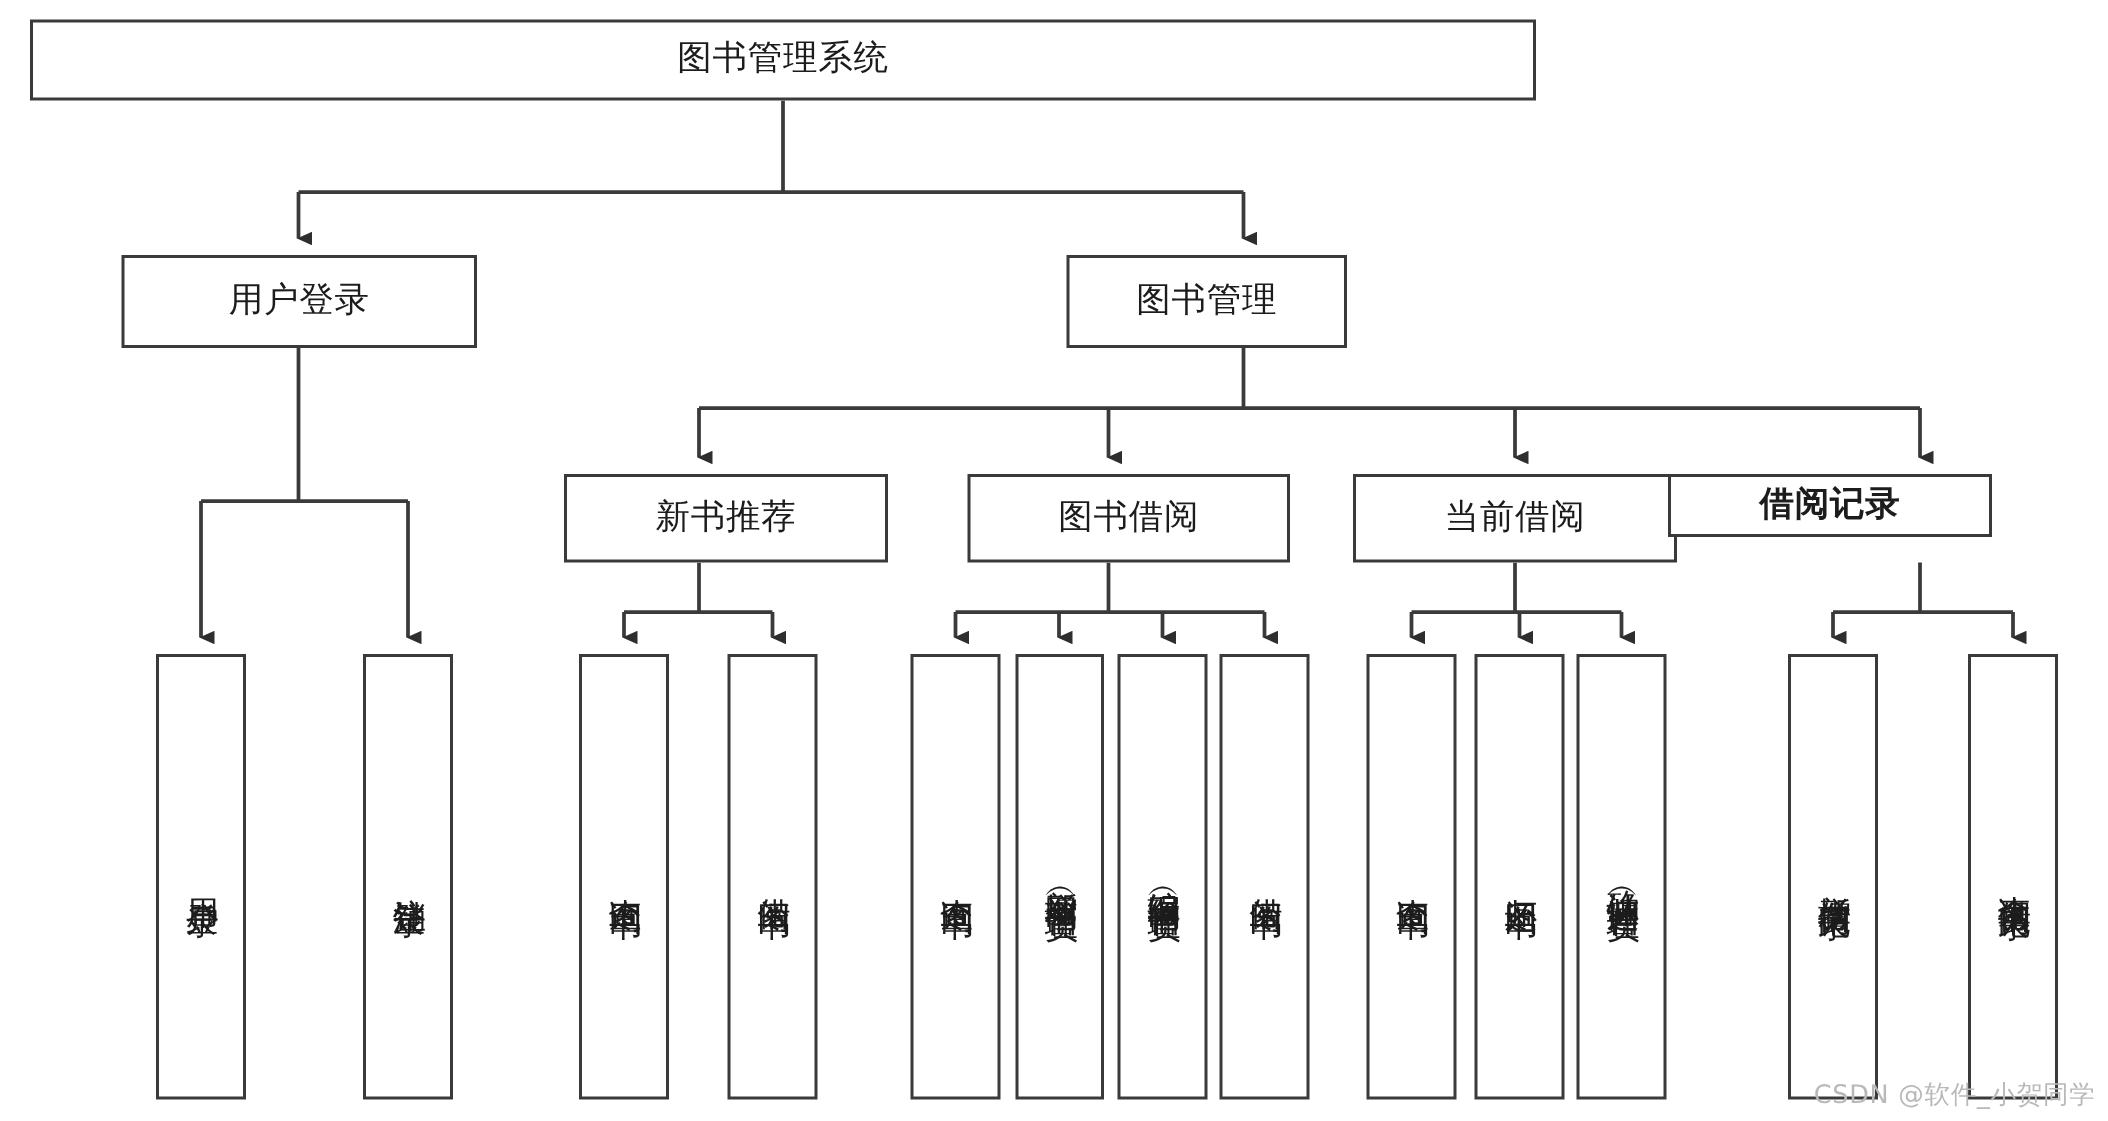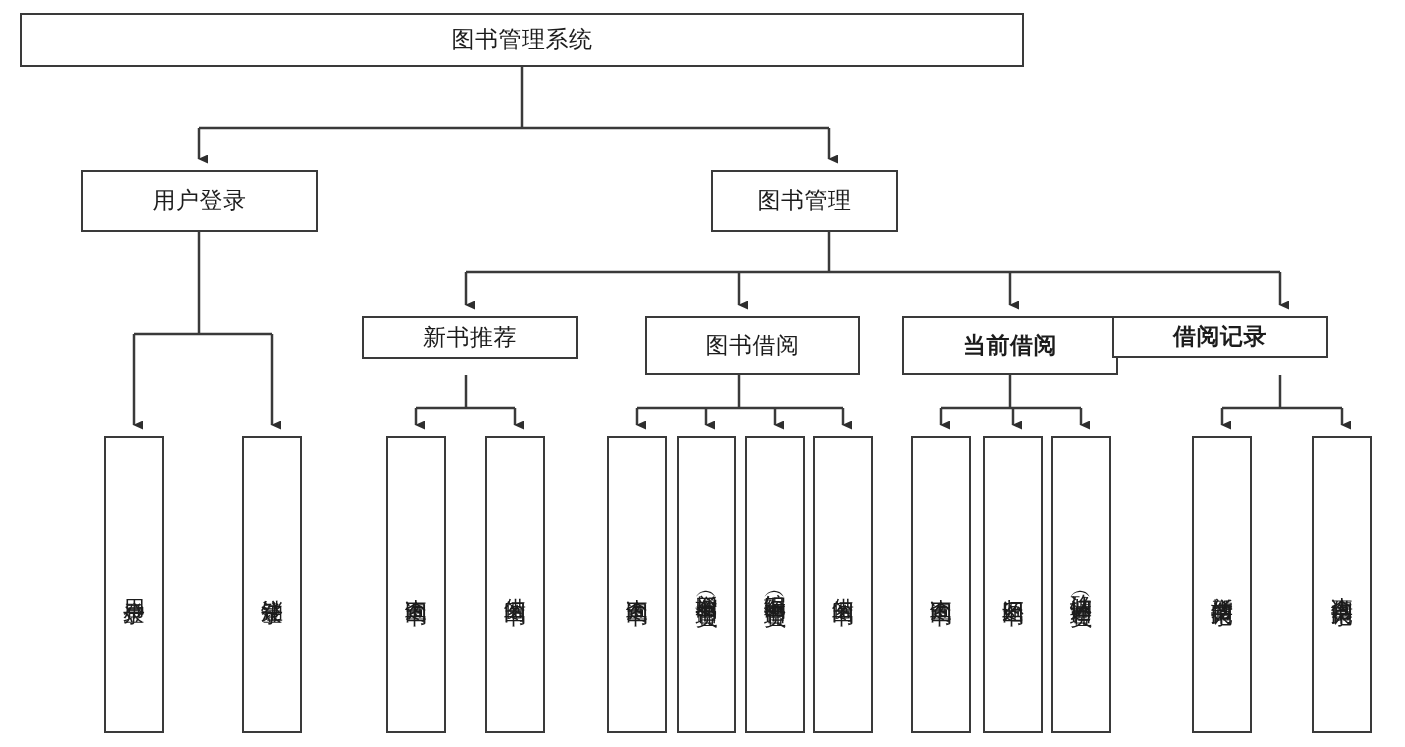--- a/index.html
+++ b/index.html
@@ -127,27 +127,27 @@
 
   <div id="level2-container">
       <div class="node level2" style="left: 81px; top: 170px; width: 237px; height: 62px;">
         <span class="node-label">用户登录</span>
       </div>
       <div class="node level2" style="left: 711px; top: 170px; width: 187px; height: 62px;">
         <span class="node-label">图书管理</span>
       </div>
     </div>
   <div id="level3-container">
-      <div class="node level3" style="left: 362px; top: 316px; width: 216px; height: 43px;">
+      <div class="node level3" style="left: 376px; top: 316px; width: 216px; height: 59px;">
         <span class="node-label">新书推荐</span>
       </div>
       <div class="node level3" style="left: 632px; top: 316px; width: 215px; height: 59px; margin-left: 13px;">
         <span class="node-label">图书借阅</span>
       </div>
-      <div class="node level3" style="left: 902px; top: 316px; width: 216px; height: 59px; font-weight: bold;">
+      <div class="node level3" style="left: 902px; top: 316px; width: 216px; height: 59px;">
         <span class="node-label">当前借阅</span>
       </div>
       <div class="node level3" style="left: 1112px; top: 316px; width: 216px; height: 42px; font-weight: bold;">
         <span class="node-label">借阅记录</span>
       </div>
     </div>
   <div id="leaves-container">
       <div class="node leaf" style="left: 104px; top: 436px; width: 60px; height: 297px;">
         <span class="node-label">用户登录</span>
       </div>
@@ -182,13 +182,14 @@
         <span class="node-label">确认归还（管理员）</span>
       </div>
       <div class="node leaf" style="left: 1192px; top: 436px; width: 60px; height: 297px;">
         <span class="node-label">新增借阅记录</span>
       </div>
       <div class="node leaf" style="left: 1312px; top: 436px; width: 60px; height: 297px;">
         <span class="node-label">查询借阅记录</span>
       </div>
     </div>
 
+  <div id="watermark">CSDN @软件_小贺同学</div>
 </div>
 
 </body></html>

